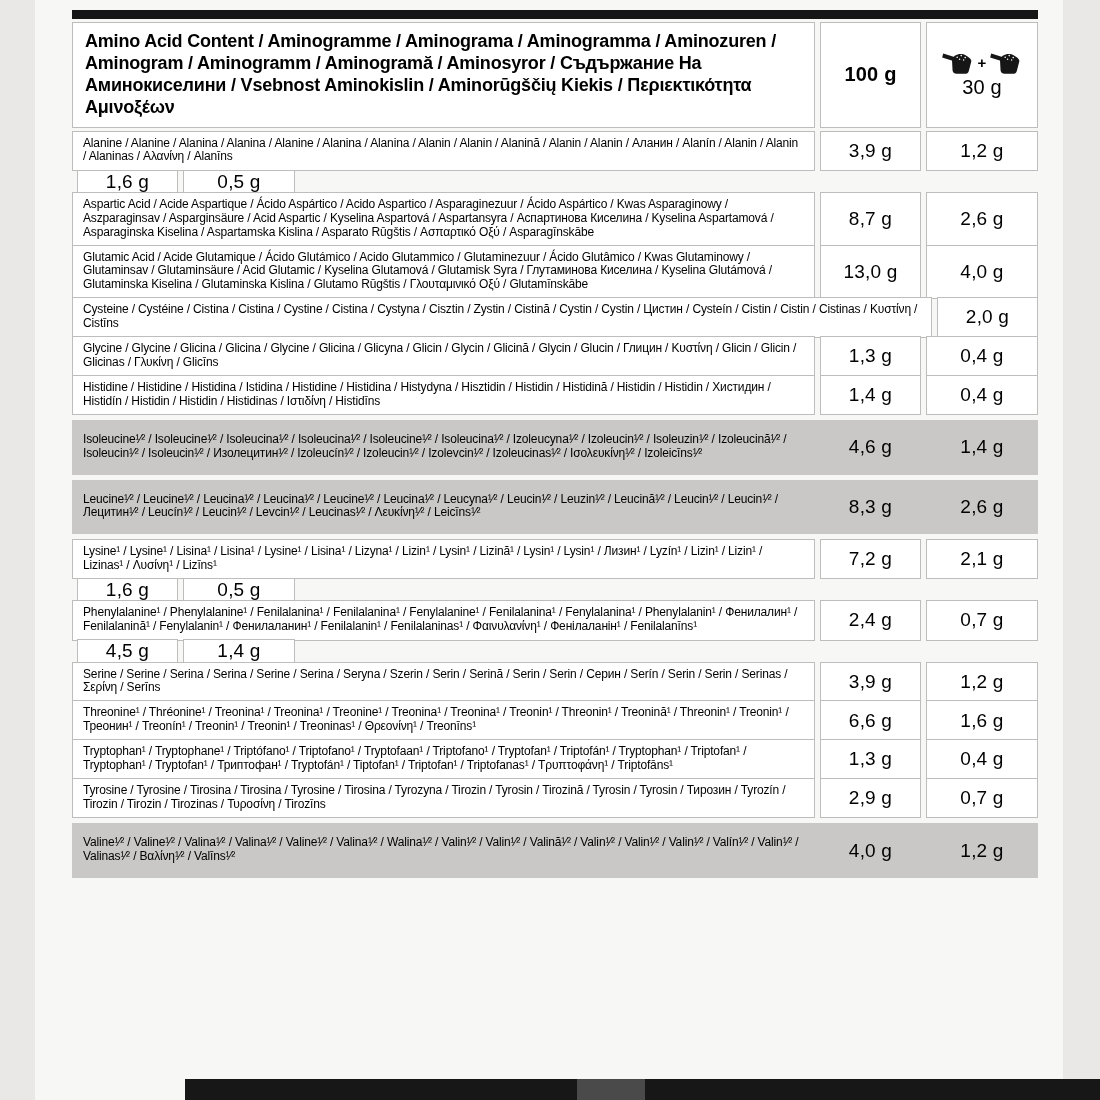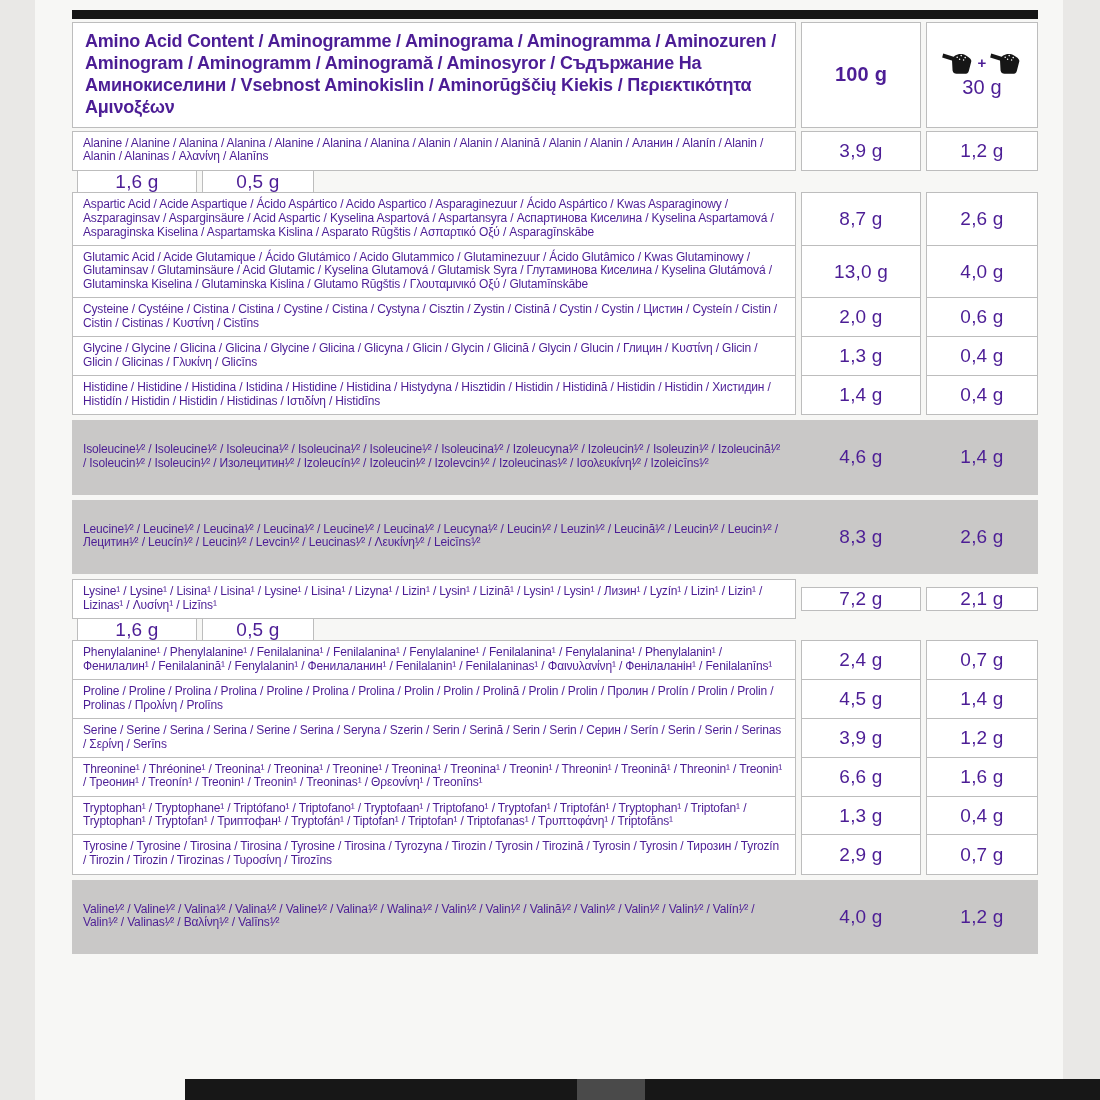--- a/index.html
+++ b/index.html
@@ -10,44 +10,44 @@
     -webkit-font-smoothing:antialiased;
   }
   .backdrop {
     position:absolute; left:35px; top:0; width:1028px; height:1100px;
     background:#f7f7f5;
   }
   .amino-table { position:absolute; left:72px; top:10px; width:966px; }
   .topbar { height:9px; background:#161616; margin-bottom:3px; }
   .row { display:flex; align-items:stretch; }
   .row + .row { margin-top:-1.5px; }
-  .cell { background:#ffffff; border:1.5px solid #bdbdbd; box-sizing:border-box; color:#4c1d95; }
+  .cell { background:#ffffff; border:1.5px solid #bdbdbd; box-sizing:border-box; color:#000000; }
   .cell.name {
     flex:1; padding:5px 10px 6px 10px;
     font-size:12px; line-height:1.14; letter-spacing:-0.15px;
   }
   .cell.val {
-    width:120px; margin-left:5px; flex:0 0 auto;
+    width:101px; margin-left:5px; flex:0 0 auto;
     display:flex; align-items:center; justify-content:center;
     font-size:19px; letter-spacing:0.2px;
   }
   .cell.v30 { width:112px; }
   .row.header { margin-bottom:3px; }
   .row.header .cell.name {
     font-weight:bold; font-size:18px; line-height:1.22; padding:8px 12px;
     letter-spacing:-0.2px;
   }
   .row.header .cell.val { font-weight:bold; font-size:20px; }
   .row.header .cell.v30 { flex-direction:column; justify-content:center; padding:4px 0; }
   .scoops { display:flex; align-items:center; gap:3px; margin-bottom:2px; }
   .scoops svg { display:block; }
   .plus { font-weight:bold; font-size:15px; line-height:1; }
   .g30 { font-weight:normal; font-size:20px;text-align:center; }
-  .row.shaded { background:#c9c8c7; margin-top:5px; margin-bottom:5px; padding:17px 0; }
-  .row.shaded + .row { margin-top:4px;align-items:center; }
+  .row.shaded { background:#c9c8c7; margin-top:5px; margin-bottom:5px; padding:7px 0; }
+  .row.shaded + .row { margin-top:4px; }
   .row.shaded .cell { background:transparent; border-color:transparent; }
   .bottom-bar {
     position:absolute; left:185px; right:0; bottom:0; height:21px;
     background:#171717;
   }
   .bottom-bar .seg {
     position:absolute; left:392px; top:0; width:68px; height:100%;
     background:#4a4a4a;
   }
 </style>
@@ -108,21 +108,20 @@
 
   <div class="row">
     <div class="cell name">Glutamic Acid / Acide Glutamique / Ácido Glutámico / Acido Glutammico / Glutaminezuur / Ácido Glutâmico / Kwas Glutaminowy / Glutaminsav / Glutaminsäure / Acid Glutamic / Kyselina Glutamová / Glutamisk Syra / Глутаминова Киселина / Kyselina Glutámová / Glutaminska Kiselina / Glutaminska Kislina / Glutamo Rūgštis / Γλουταμινικό Οξύ / Glutamīnskābe</div>
     <div class="cell val v100">13,0 g</div>
     <div class="cell val v30">4,0 g</div>
   </div>
 
   <div class="row">
     <div class="cell name">Cysteine / Cystéine / Cistina / Cistina / Cystine / Cistina / Cystyna / Cisztin / Zystin / Cistină / Cystin / Cystin / Цистин / Cysteín / Cistin / Cistin / Cistinas / Κυστίνη / Cistīns</div>
     <div class="cell val v100">2,0 g</div>
-    <div class="cell val v30">0,6 g</div>
   </div>
 
   <div class="row">
     <div class="cell name">Glycine / Glycine / Glicina / Glicina / Glycine / Glicina / Glicyna / Glicin / Glycin / Glicină / Glycin / Glucin / Глицин / Κυστίνη / Glicin / Glicin / Glicinas / Γλυκίνη / Glicīns</div>
     <div class="cell val v100">1,3 g</div>
     <div class="cell val v30">0,4 g</div>
   </div>
 
   <div class="row">
     <div class="cell name">Histidine / Histidine / Histidina / Istidina / Histidine / Histidina / Histydyna / Hisztidin / Histidin / Histidină / Histidin / Histidin / Хистидин / Histidín / Histidin / Histidin / Histidinas / Ιστιδίνη / Histidīns</div>
@@ -153,21 +152,20 @@
     <div class="cell val v30">0,5 g</div>
   </div>
 
   <div class="row">
     <div class="cell name">Phenylalanine¹ / Phenylalanine¹ / Fenilalanina¹ / Fenilalanina¹ / Fenylalanine¹ / Fenilalanina¹ / Fenylalanina¹ / Phenylalanin¹ / Фенилалин¹ / Fenilalanină¹ / Fenylalanin¹ / Фенилаланин¹ / Fenilalanin¹ / Fenilalaninas¹ / Φαινυλανίνη¹ / Фенілаланін¹ / Fenilalanīns¹</div>
     <div class="cell val v100">2,4 g</div>
     <div class="cell val v30">0,7 g</div>
   </div>
 
   <div class="row">
-    <div class="cell name">Proline / Proline / Prolina / Prolina / Proline / Prolina / Prolina / Prolin / Prolin / Prolină / Prolin / Prolin / Пролин / Prolín / Prolin / Prolin / Prolinas / Προλίνη / Prolīns</div>
     <div class="cell val v100">4,5 g</div>
     <div class="cell val v30">1,4 g</div>
   </div>
 
   <div class="row">
     <div class="cell name">Serine / Serine / Serina / Serina / Serine / Serina / Seryna / Szerin / Serin / Serină / Serin / Serin / Серин / Serín / Serin / Serin / Serinas / Σερίνη / Serīns</div>
     <div class="cell val v100">3,9 g</div>
     <div class="cell val v30">1,2 g</div>
   </div>
 

